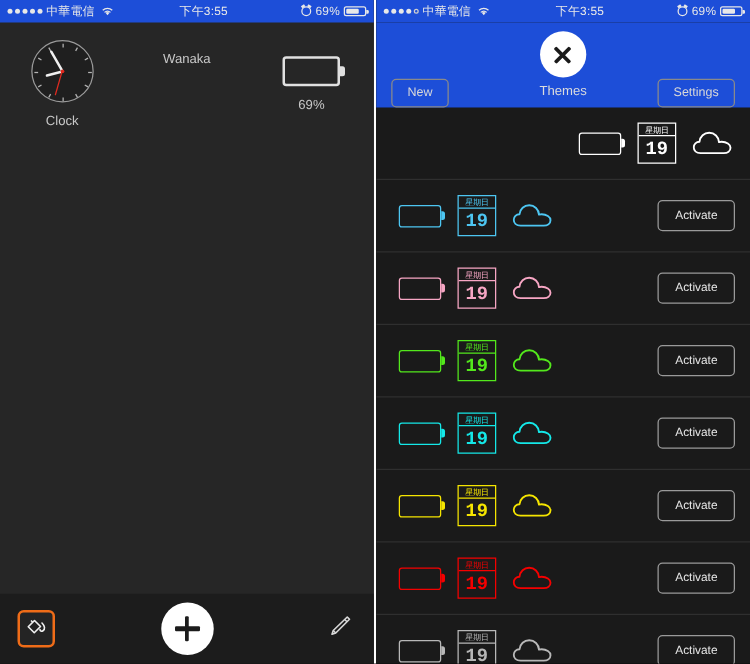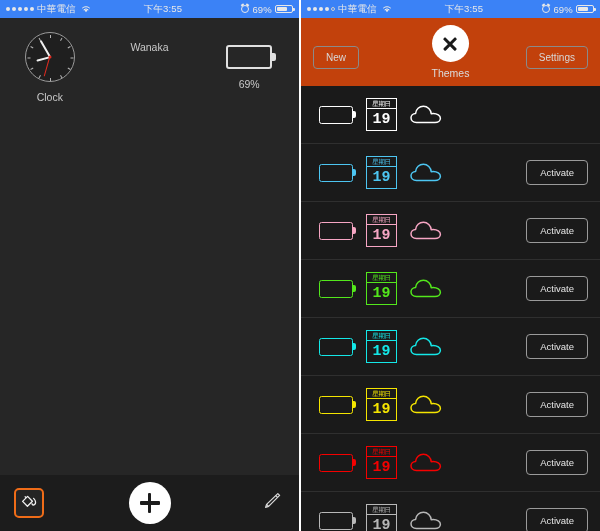--- a/index.html
+++ b/index.html
@@ -15,21 +15,21 @@
     display: flex;
     background: #000;
   }
 
   
   .status-bar {
     height: 18px;
     display: flex;
     align-items: center;
     padding: 0 6px;
-    background: #3b82f6;
+    background: #1d4ed8;
     color: #e8e8e8;
     font-size: 9px;
     letter-spacing: 0.2px;
     flex: 0 0 auto;
   }
   .sb-left { display: flex; align-items: center; gap: 3px; }
   .dots { display: flex; gap: 2px; align-items: center; }
   .dot { width: 4px; height: 4px; border-radius: 50%; background: #e8e8e8; }
   .dot.hollow { background: transparent; border: 1px solid #cfcfcf; width: 4px; height: 4px; }
   .carrier { font-size: 9.5px; }
@@ -137,22 +137,22 @@
 
   
   .divider { width: 2px; height: 531px; background: #ffffff; flex: 0 0 auto; }
 
   
   .panel-right {
     width: 299px; height: 531px; background: #141414;
     display: flex; flex-direction: column; position: relative;
   }
   .themes-header {
-    height: 68px; background: #c2410c; position: relative;
-    display: flex; align-items: center; padding: 10px 12px 0 12px;
+    height: 68px; background: #1d4ed8; position: relative;
+    display: flex; align-items: flex-end; padding: 10px 12px 0 12px;
     flex: 0 0 auto;
   }
   .pill-btn {
     border: 1px solid #8a8a8a; border-radius: 4px;
     color: #d8d8d8; font-size: 10px;
     padding: 5px 12px; background: transparent;
     font-family: "Liberation Sans", sans-serif;
   }
   .pill-btn.right { margin-left: auto; }
   .close-wrap {
@@ -169,20 +169,21 @@
   }
   .close-circle::before { transform: translate(-50%,-50%) rotate(45deg); }
   .close-circle::after  { transform: translate(-50%,-50%) rotate(-45deg); }
   .themes-label { color: #dcdcdc; font-size: 10.5px; margin-top: 5px; }
 
   .theme-list { flex: 1; overflow: hidden; background: #1a1a1a; }
   .theme-row {
     height: 58px; display: flex; align-items: center;
     padding: 0 12px 0 18px;
     border-bottom: 1px solid #2f2f2f;
+    justify-content: flex-end;
   }
   .icons-group { display: flex; align-items: center; gap: 13px; }
 
   
   .t-batt {
     width: 34px; height: 18px; border-radius: 2.5px;
     position: relative; padding: 2px; border: 1.6px solid;
   }
   .t-batt::after {
     content: ""; position: absolute; right: -4px; top: 4px;

